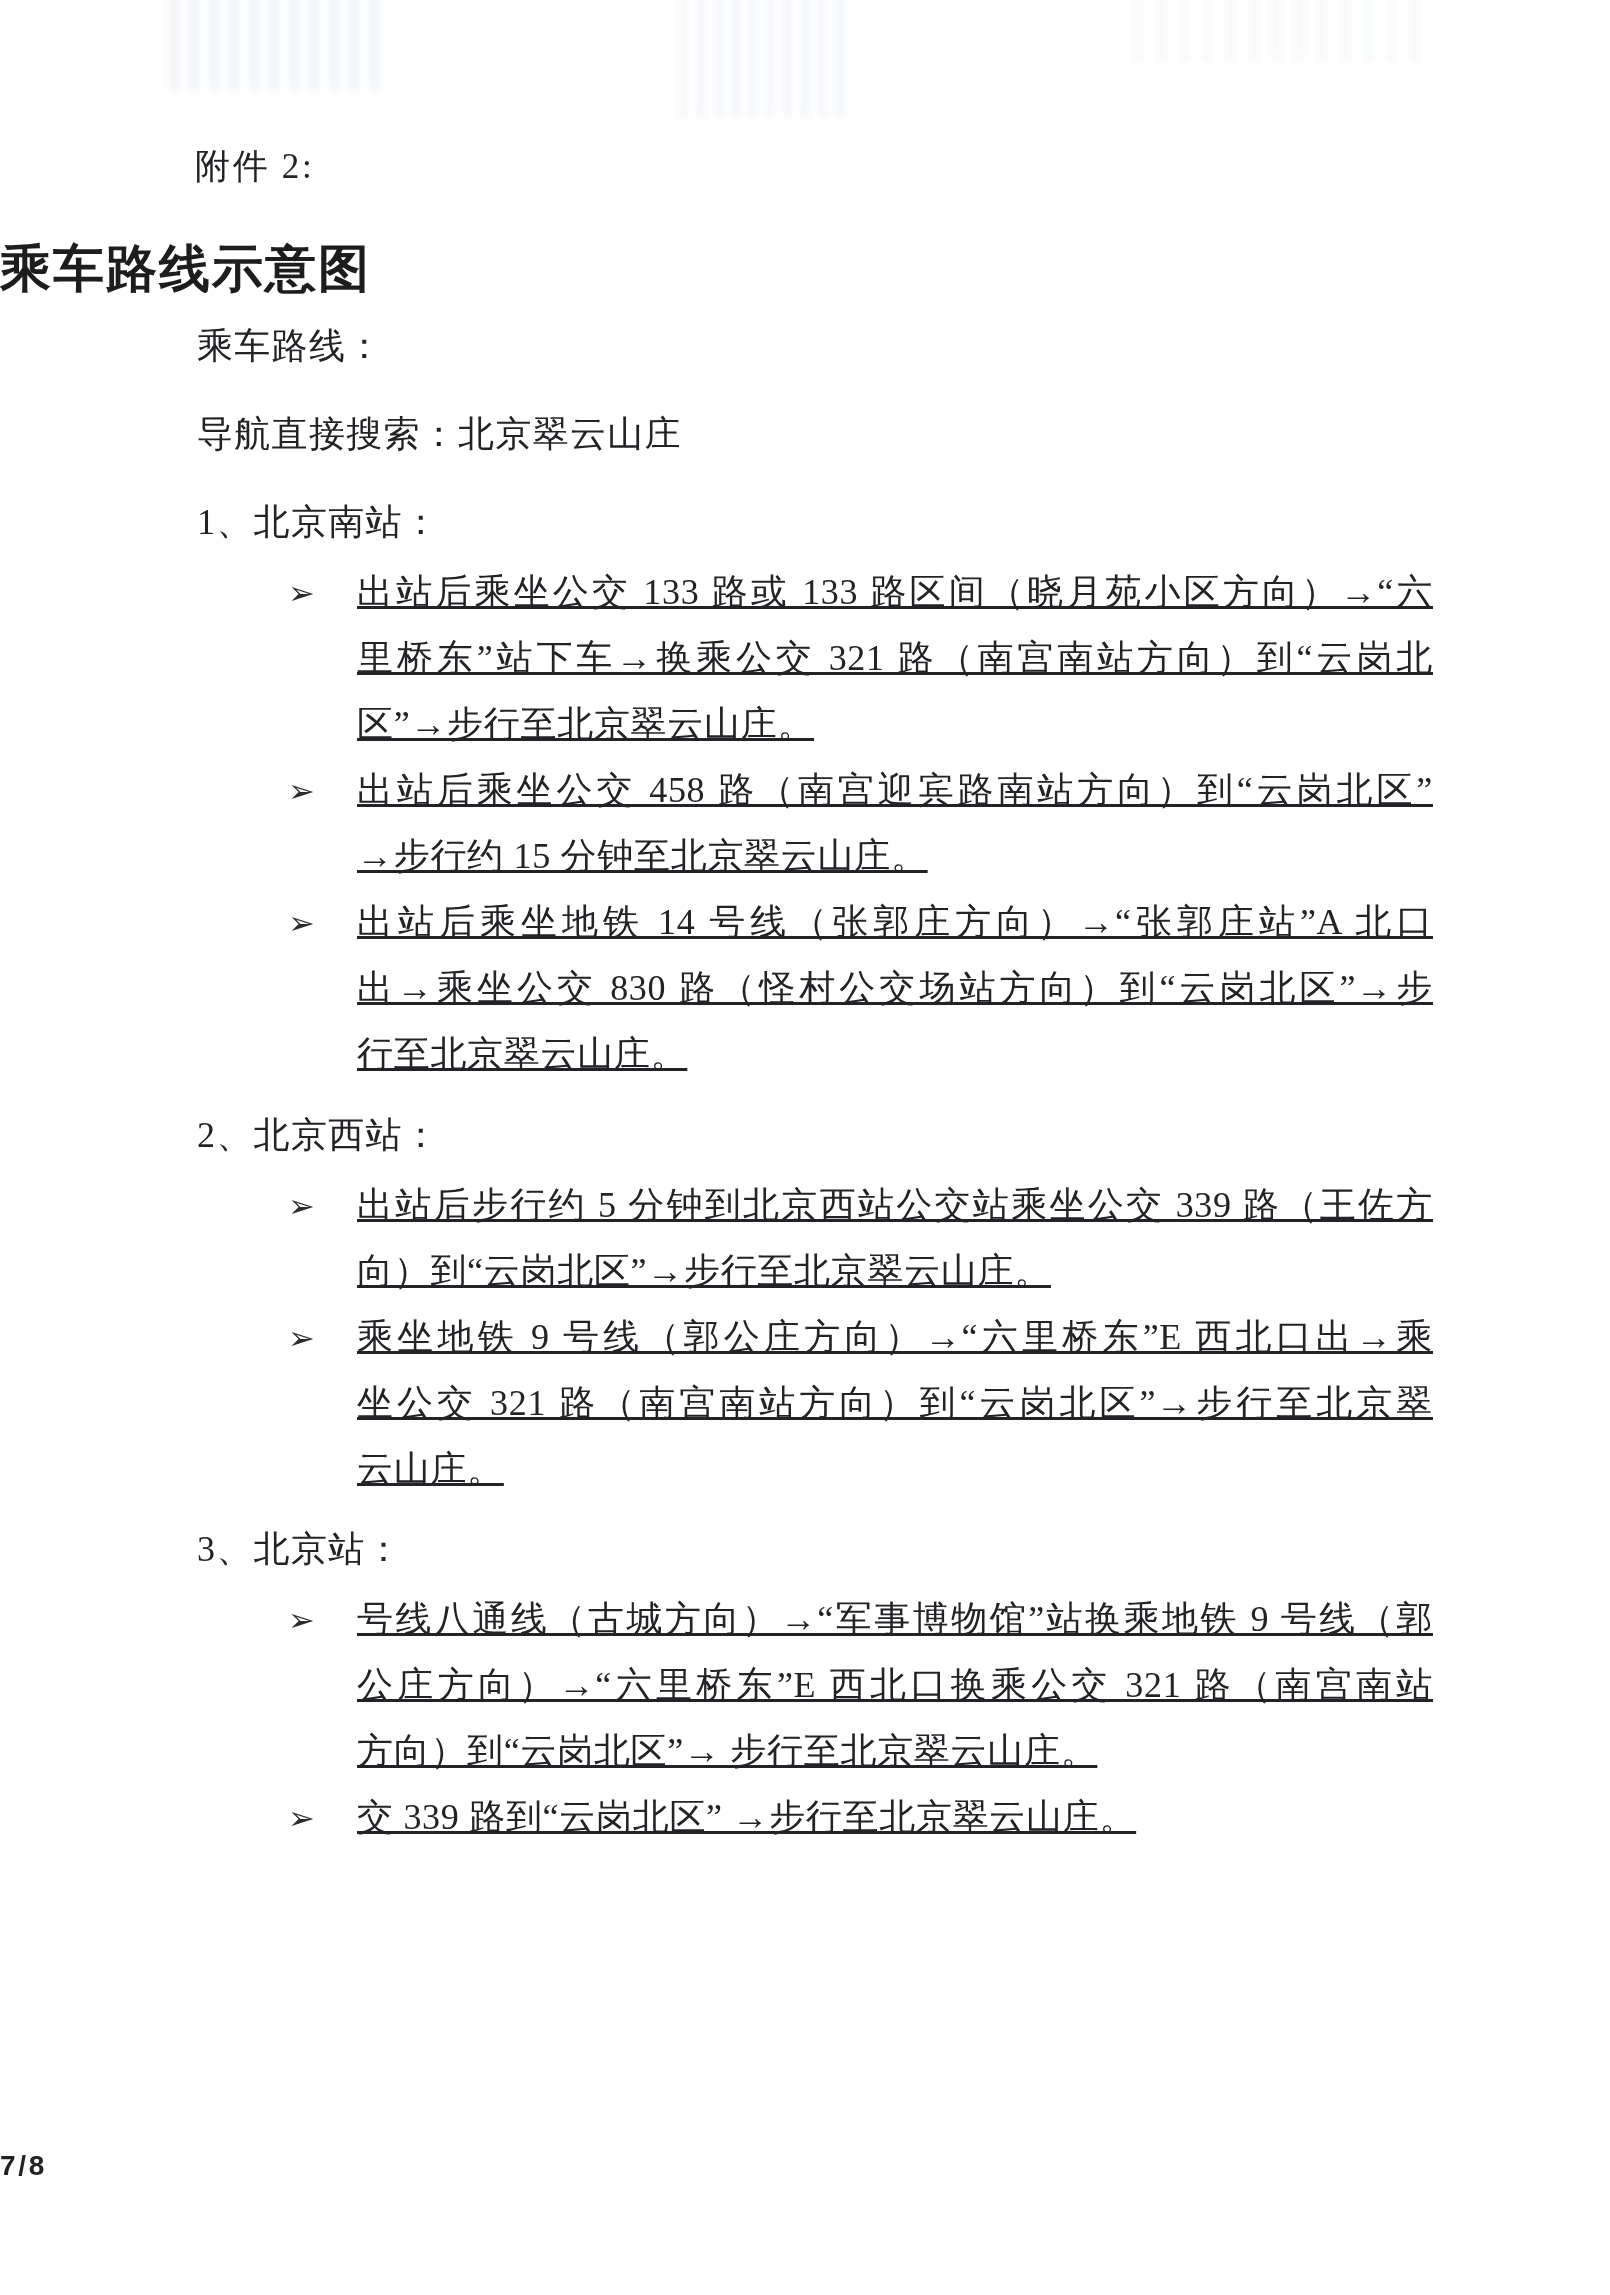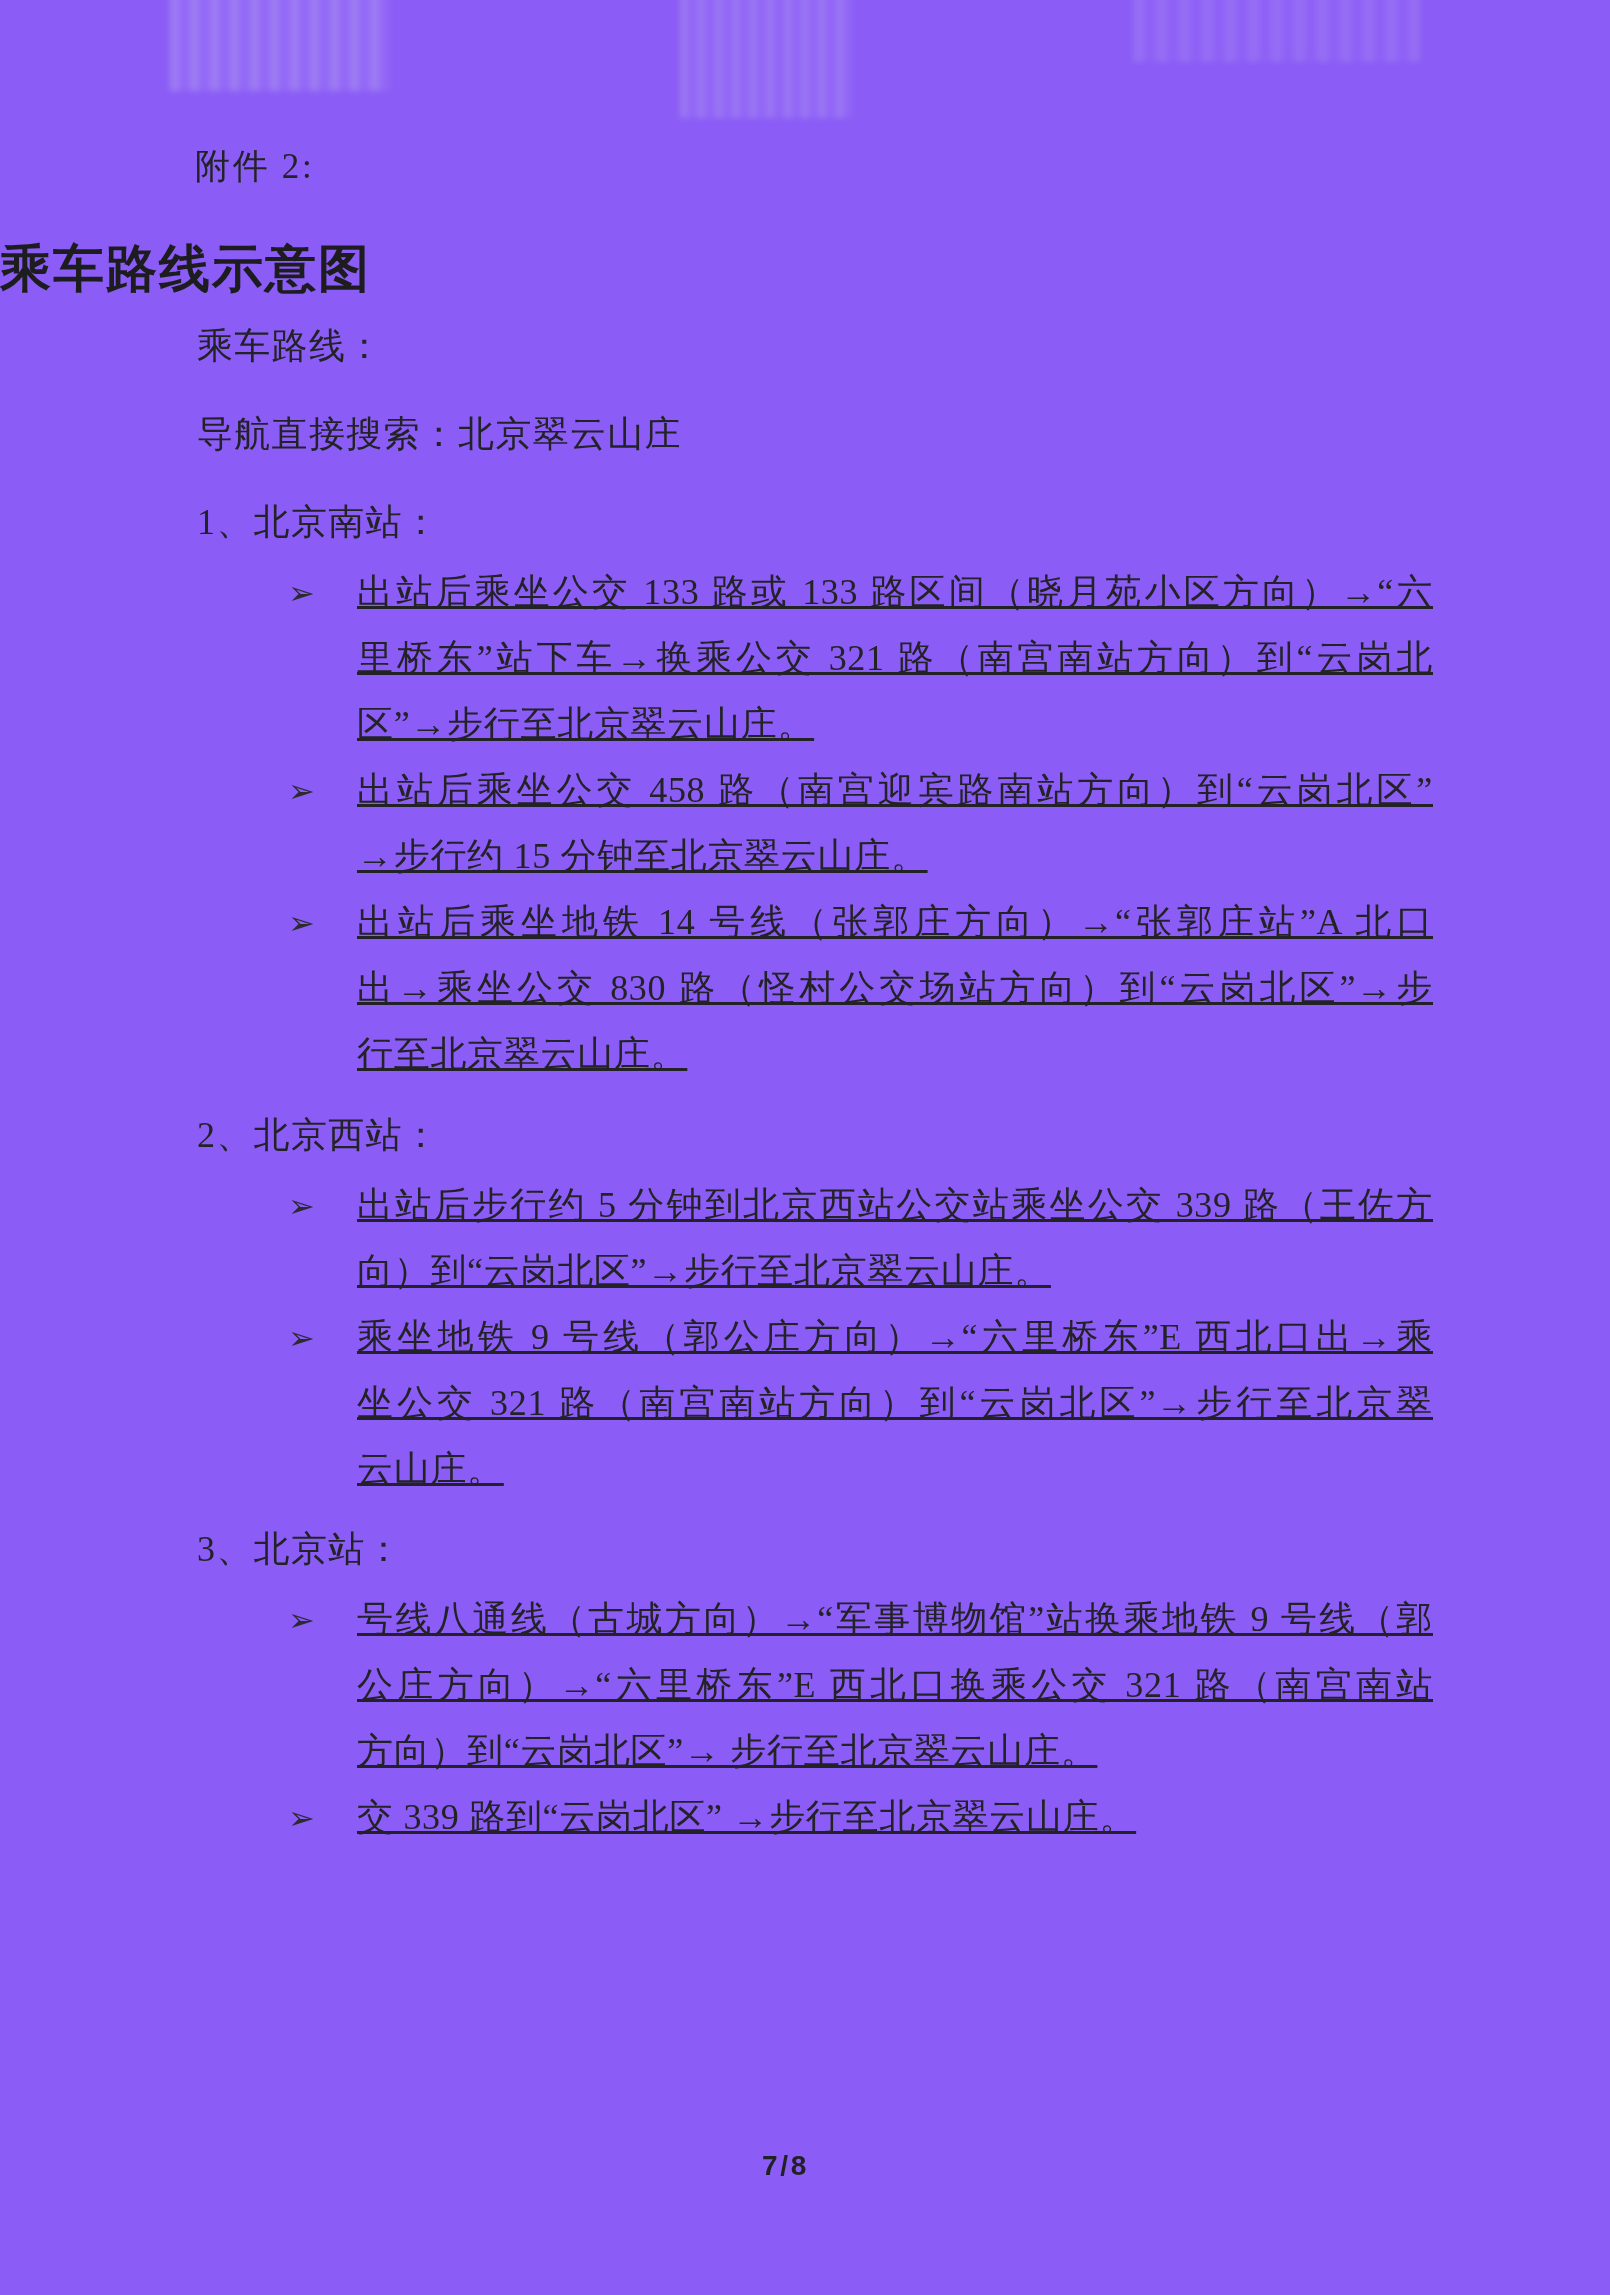--- a/index.html
+++ b/index.html
@@ -1,21 +1,21 @@
 <!DOCTYPE html>
 <html lang="zh" style="font-size:10.7px"><head>
 <meta charset="utf-8">
 <style>
   html,body{margin:0;padding:0;}
   body{background:#e9e9ea;}
   .page{
     position:relative;
     width:1611px;height:2295px;
     margin:0 auto;
-    background:#8b5cf6;
+    background:#ffffff;
     overflow:hidden;
     font-family:"Liberation Serif","DejaVu Serif",serif;
     color:#232327;
   }
   
   .smudge{position:absolute;pointer-events:none;filter:blur(3.3px);}
   .smudge.s1{left:170px;top:-9.3px;width:220px;height:100px;opacity:.5;
     background:repeating-linear-gradient(90deg,rgba(205,215,232,.55) 0 9.3px,rgba(245,248,252,.15) 9.3px 20px);}
   .smudge.s2{left:680px;top:-9.3px;width:173px;height:127px;opacity:.45;
     background:repeating-linear-gradient(90deg,rgba(208,218,234,.5) 0 8px,rgba(246,249,253,.12) 8px 17.3px);}
@@ -44,21 +44,20 @@
     flex:none;width:69px;
     font-family:"DejaVu Sans",sans-serif;
     font-size:32px;color:#2b2b30;
     transform:translateY(1.3px);
   }
   .bullet-lines{width:1076px;}
   .line{text-align:justify;text-justify:inter-character;letter-spacing:0.7px;text-decoration:underline;}
   .line.fill{text-align-last:justify;}
   .footer{
     position:absolute;left:0;right:40px;top:2150px;
-    text-align:center;
     font-family:"Liberation Sans","DejaVu Sans",sans-serif;
     font-weight:700;font-size:28px;letter-spacing:2.7px;
     color:#222226;
   }
 </style>
 </head>
 <body>
 
 <div class="page">
 

